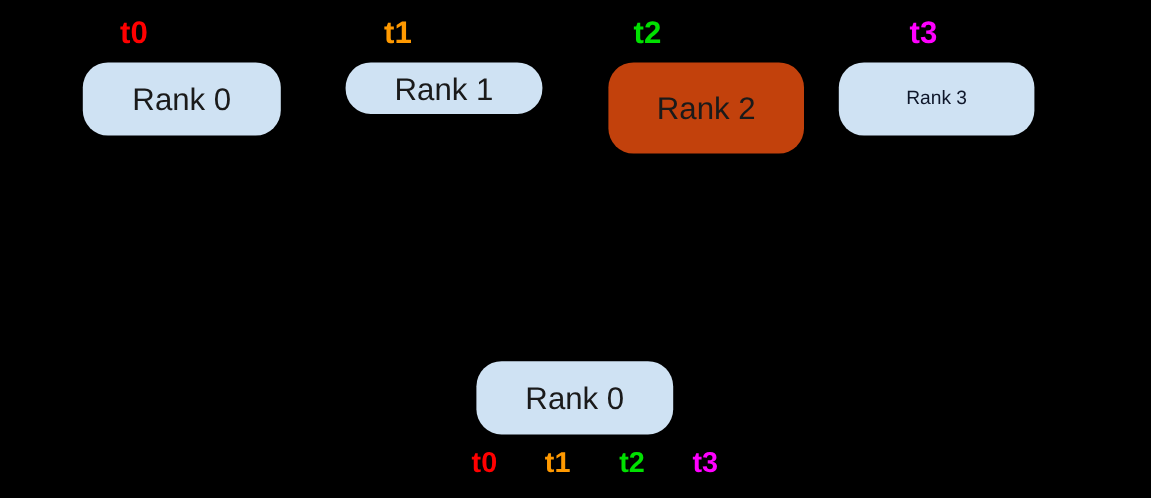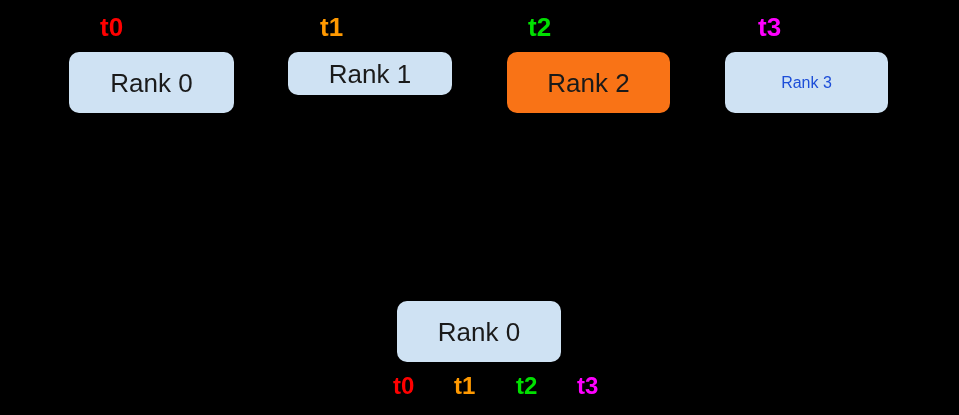--- a/index.html
+++ b/index.html
@@ -15,21 +15,21 @@
     position: relative;
     width: 959px;
     height: 415px;
     background: #000000;
     overflow: hidden;
   }
   .rank-box {
     position: absolute;
     box-sizing: border-box;
     background: #cfe2f3;
-    border-radius: 10px;
+    border-radius: 21px;
     display: flex;
     align-items: center;
     justify-content: center;
     color: #1a1a1a;
     font-family: "Liberation Sans", sans-serif;
     font-weight: 400;
     line-height: 1;
     white-space: nowrap;
     user-select: none;
   }
@@ -58,26 +58,26 @@
     <div class="rank-box" style="left: 69px; top: 52px; width: 165px; height: 61px; font-size: 26px; background: rgb(207, 226, 243); color: rgb(26, 26, 26);">
       <span class="rank-label">Rank 0</span>
     </div>
 
     <div class="tick-label" style="left: 320px; top: 14px; font-size: 26px; color: rgb(255, 153, 0);">t1</div>
     <div class="rank-box" style="left: 288px; top: 52px; width: 164px; height: 43px; font-size: 26px; background: rgb(207, 226, 243); color: rgb(26, 26, 26);">
       <span class="rank-label">Rank 1</span>
     </div>
 
     <div class="tick-label" style="left: 528px; top: 14px; font-size: 26px; color: rgb(0, 224, 0);">t2</div>
-    <div class="rank-box" style="left: 507px; top: 52px; width: 163px; height: 61px; font-size: 26px; background: #f97316; color: rgb(26, 26, 26);">
+    <div class="rank-box" style="left: 507px; top: 52px; width: 163px; height: 76px; font-size: 26px; background: #c2410c; color: rgb(26, 26, 26);">
       <span class="rank-label">Rank 2</span>
     </div>
 
     <div class="tick-label" style="left: 758px; top: 14px; font-size: 26px; color: rgb(255, 0, 255);">t3</div>
-    <div class="rank-box" style="left: 725px; top: 52px; width: 163px; height: 61px; font-size: 16px; background: rgb(207, 226, 243); color: #1d4ed8;">
+    <div class="rank-box" style="left: 699px; top: 52px; width: 163px; height: 61px; font-size: 16px; background: rgb(207, 226, 243); color: #0f172a;">
       <span class="rank-label">Rank 3</span>
     </div>
 
   </div>
 
   <div>
 
     <div class="rank-box" style="left: 397px; top: 301px; width: 164px; height: 61px; font-size: 26px; background: rgb(207, 226, 243); color: rgb(26, 26, 26);">
       <span class="rank-label">Rank 0</span>
     </div>

